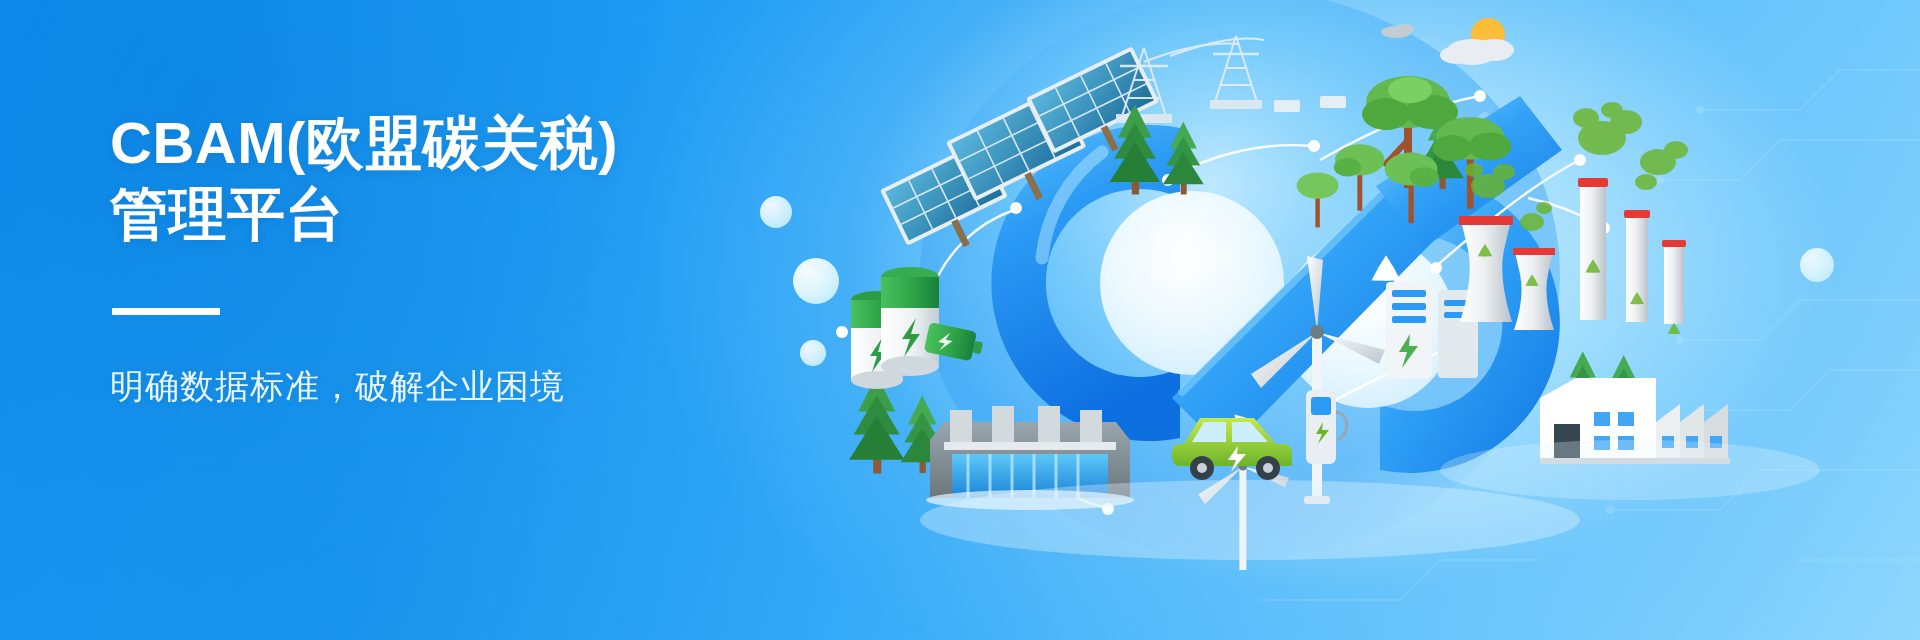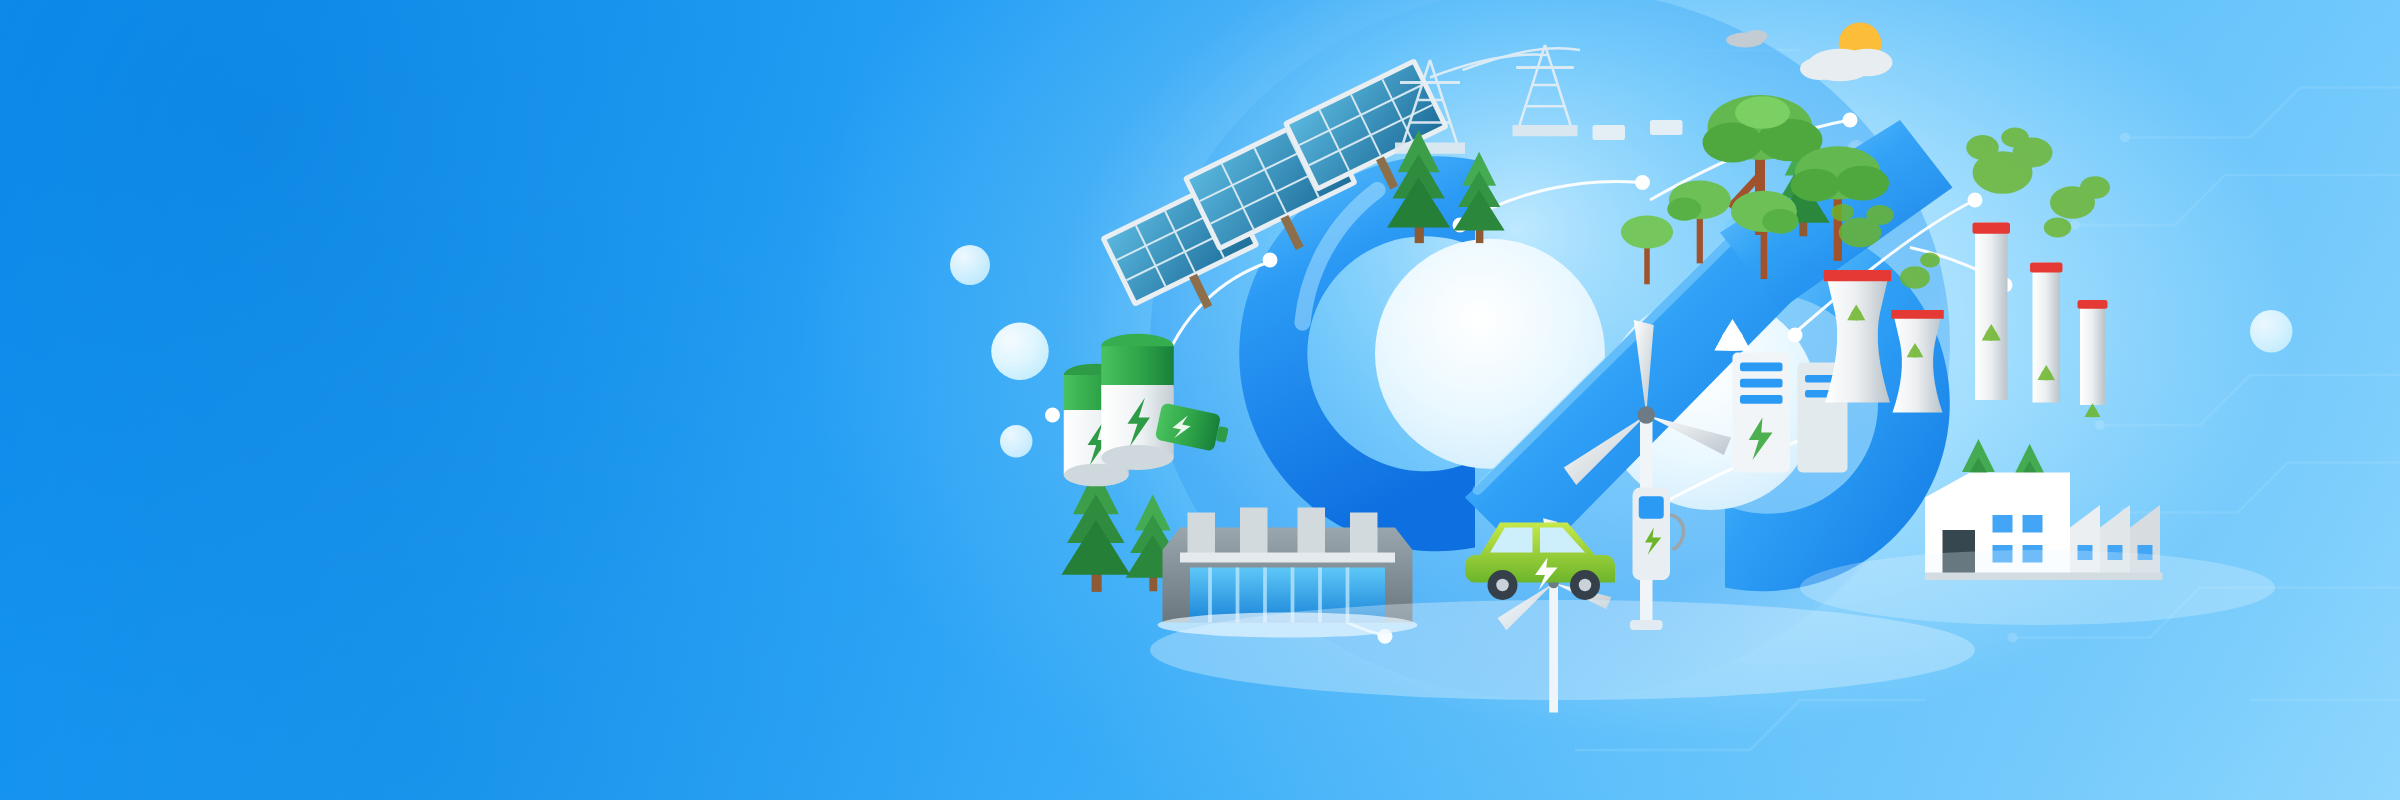--- a/index.html
+++ b/index.html
@@ -106,20 +106,28 @@
         <circle cx="90" cy="80" r="4"></circle>
     </g>
   </svg>
 
   <div class="bubble b1"></div>
   <div class="bubble b2"></div>
   <div class="bubble b3"></div>
   <div class="bubble b4"></div>
   <div class="bubble b5"></div>
 
+  <div class="text-block">
+    <h1 class="title">
+      <span>CBAM(欧盟碳关税)</span>
+      <span class="title-line2">管理平台</span>
+    </h1>
+    <div class="divider"></div>
+    <p class="subtitle">明确数据标准，破解企业困境</p>
+  </div>
 
   <div class="illus">
   <svg width="1100" height="640" viewBox="0 0 1100 640" xmlns="http://www.w3.org/2000/svg">
     <defs>
       <linearGradient id="gLoopA" x1="0" y1="0" x2="0.3" y2="1">
         <stop offset="0%" stop-color="#5ec2fb"></stop>
         <stop offset="35%" stop-color="#2b9af5"></stop>
         <stop offset="100%" stop-color="#0d6fe0"></stop>
       </linearGradient>
       <linearGradient id="gLoopB" x1="0" y1="0" x2="1" y2="1">

